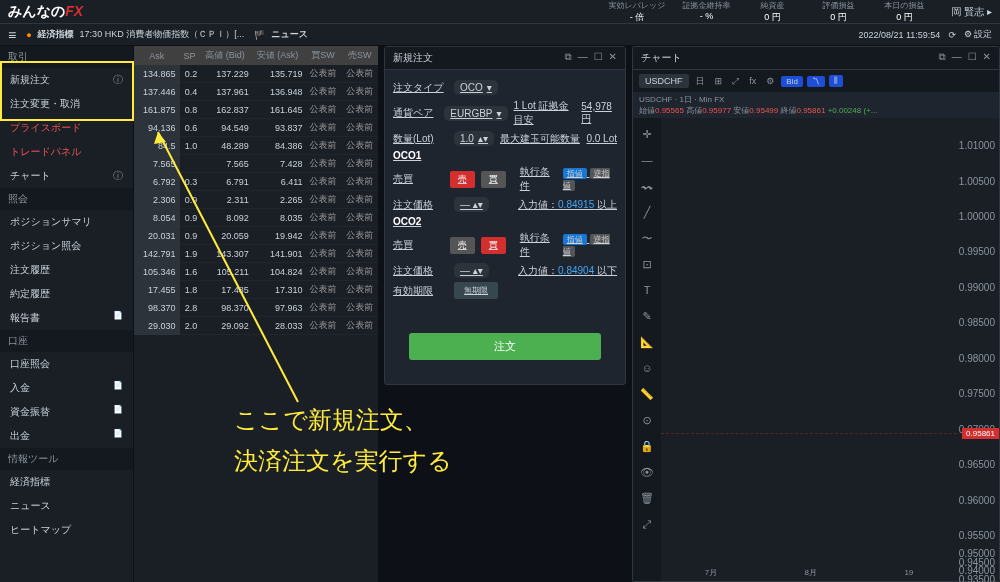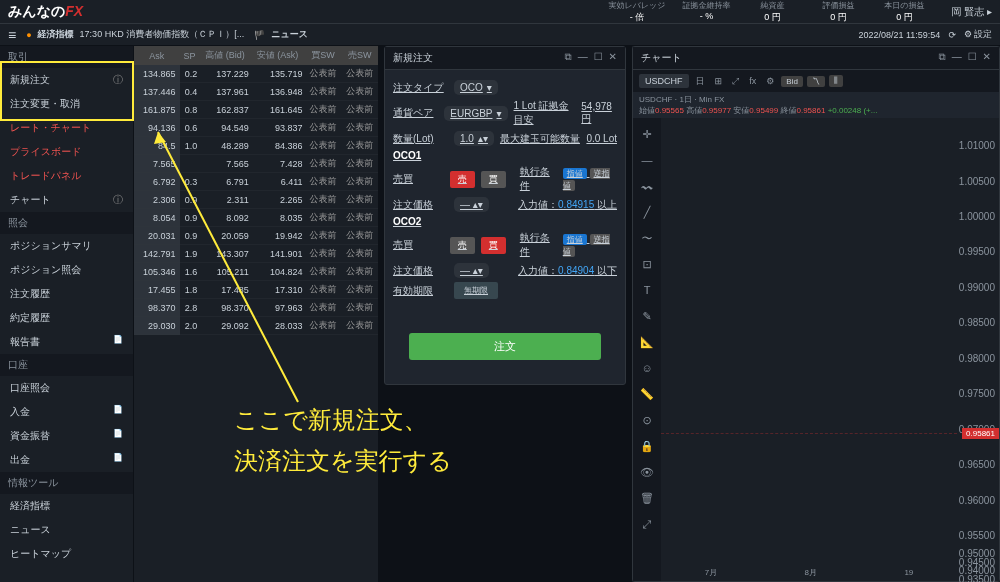--- a/index.html
+++ b/index.html
@@ -53,21 +53,21 @@
 .chip { background:#555; padding:1px 4px; border-radius:2px; font-size:8px;}
 .chip.blue{background:#1976d2;}
 .blue-t { color:#42a5f5; }
 .green-btn { background:#4caf50; color:#fff; text-align:center; padding:6px; border-radius:3px; margin:24px; font-size:11px;}
 .col3 { flex:1; background:#1a1f26; display:flex;}
 .toolbar { width:28px; background:#14181f; display:flex; flex-direction:column; align-items:center; gap:6px; padding:6px 0;}
 .toolbar .tb { width:20px; height:20px; display:flex; align-items:center; justify-content:center; color:#8b949e; font-size:11px; cursor:pointer;}
 .chart-hdr { display:flex; align-items:center; gap:4px; padding:4px 6px; background:#14181f; font-size:9px;}
 .chart-hdr .sym{ background:#2d333b; padding:2px 6px; border-radius:2px;}
 .chart-hdr .opt{ color:#8b949e; padding:0 3px;}
-.chart-btn { background:#404040; padding:1px 5px; border-radius:2px; font-size:8px;}
+.chart-btn { background:#1d4ed8; padding:1px 5px; border-radius:2px; font-size:8px;}
 .chart-info { padding:2px 6px; font-size:8px; color:#8b949e;}
 .chart-info .red{color:#ef5350;}
 .chart-info .grn{color:#4caf50;}
 .chart-canvas { flex:1; position:relative; background:#1a1f26;}
 .y-axis { position:absolute; right:0; top:0; bottom:20px; width:42px; font-size:10px; color:#8b949e;}
 .y-tick { position:absolute; right:4px;}
 .price-tag { position:absolute; right:0; background:#d32f2f; color:#fff; padding:1px 4px; font-size:8px;}
 .x-axis { position:absolute; bottom:0; left:0; right:42px; height:18px; display:flex; justify-content:space-around; font-size:8px; color:#8b949e; align-items:center;}
 .candles { position:absolute; left:8px; right:42px; top:8px; bottom:20px;}
 .candle { position:absolute; width:5px;}
@@ -131,21 +131,20 @@
     <div id="side-g1">
         <div class="side-item">
           <span>新規注文</span>
           <span class="circle-i">ⓘ</span>
         </div>
         <div class="side-item">
           <span>注文変更・取消</span>
         </div>
       </div>
     <div id="side-red">
-        <div class="side-item red">レート・チャート</div>
         <div class="side-item red">プライスボード</div>
         <div class="side-item red">トレードパネル</div>
       </div>
     <div class="side-item">
         <span>チャート</span>
         <span class="circle-i">ⓘ</span>
       </div>
     <div class="side-hdr">照会</div>
     <div id="side-g2">
         <div class="side-item">ポジションサマリ</div>

